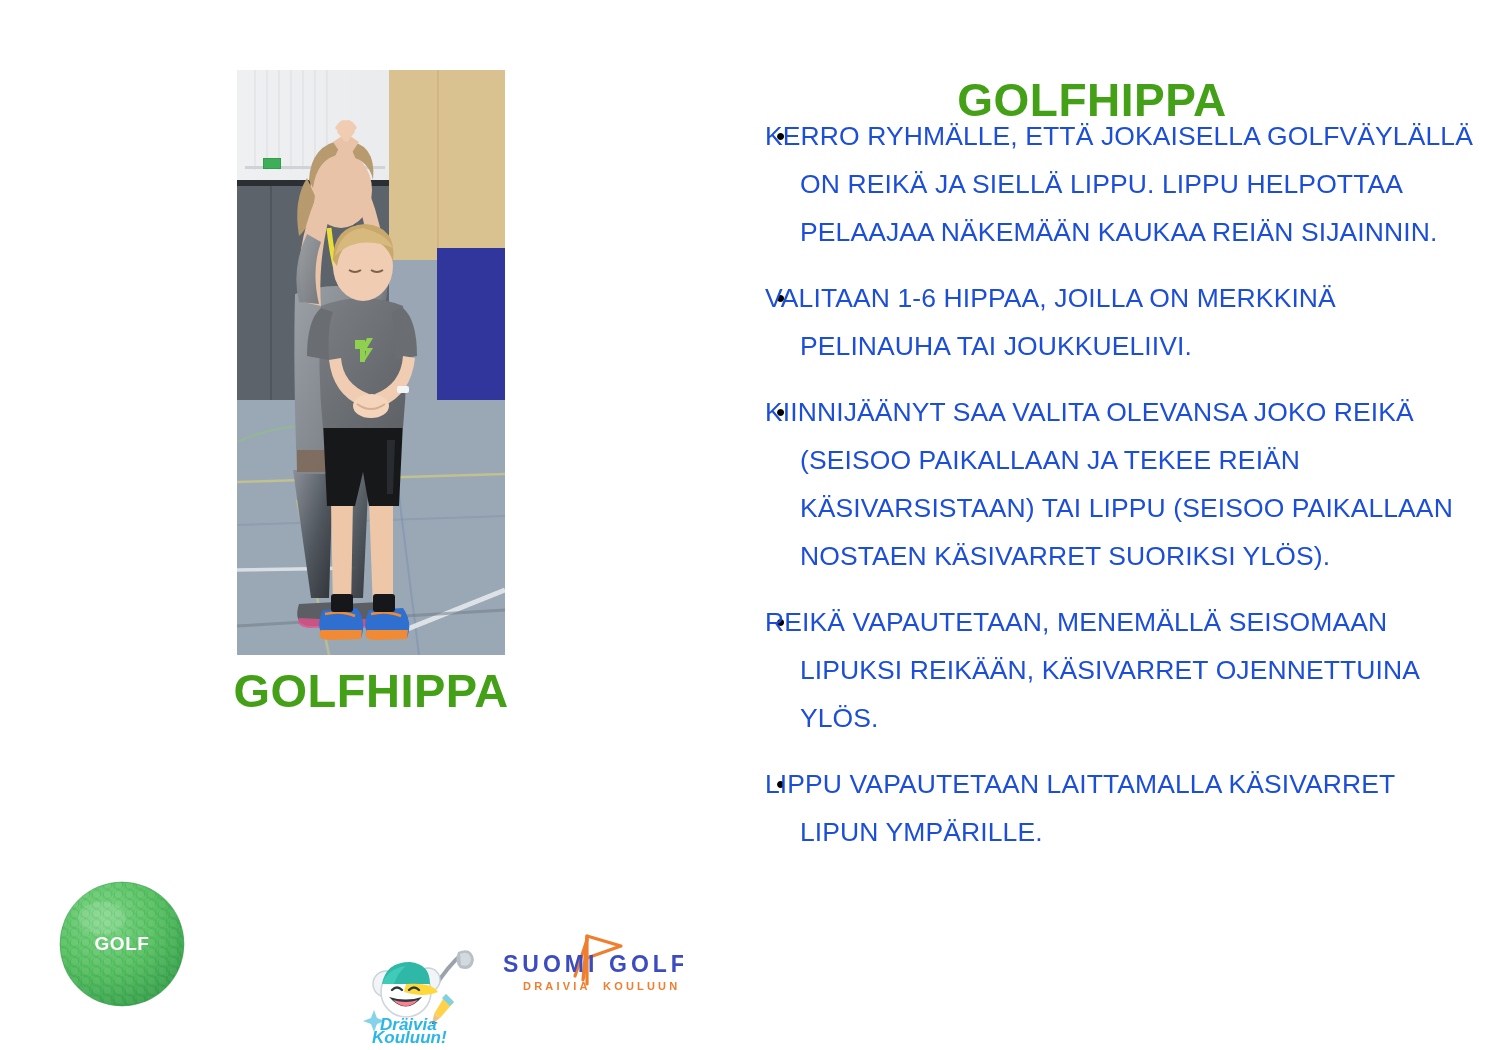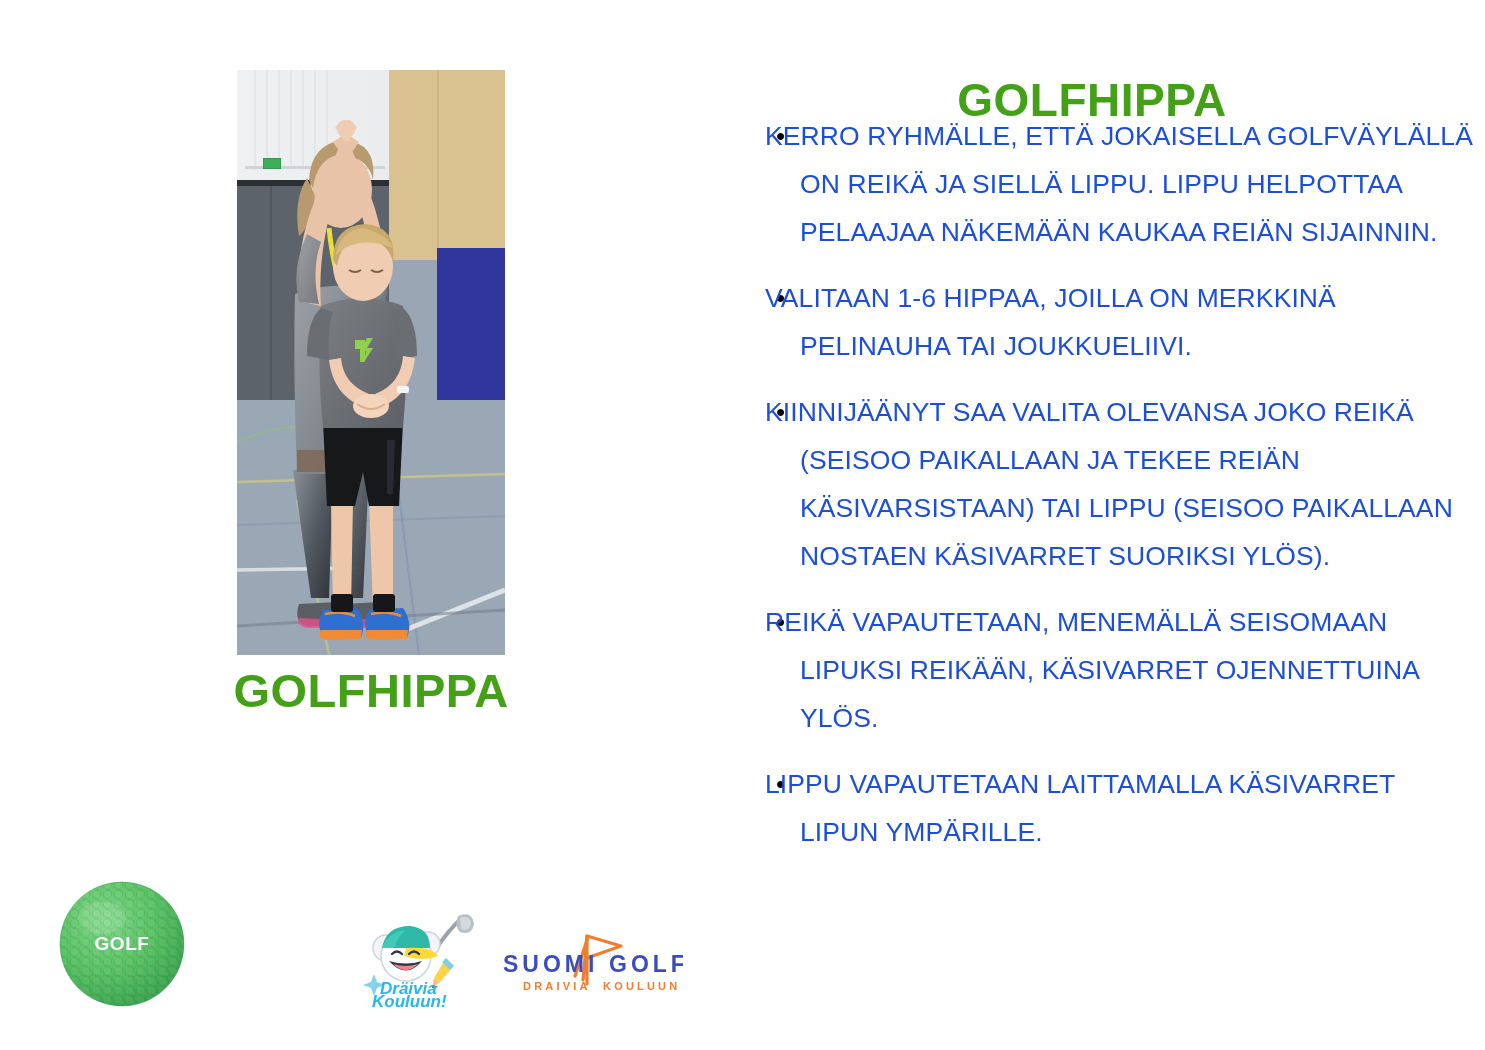--- a/index.html
+++ b/index.html
@@ -75,21 +75,21 @@
     font-size: 19px;
     font-weight: bold;
     letter-spacing: 0.6px;
     pointer-events: none;
   }
 
   
   #draivia-logo {
     position: absolute;
     left: 362px;
-    top: 904px;
+    top: 940px;
     width: 118px;
     height: 104px;
   }
   #draivia-logo svg { display: block; }
 
   #suomigolf-logo {
     position: absolute;
     left: 497px;
     top: 928px;
     width: 186px;

